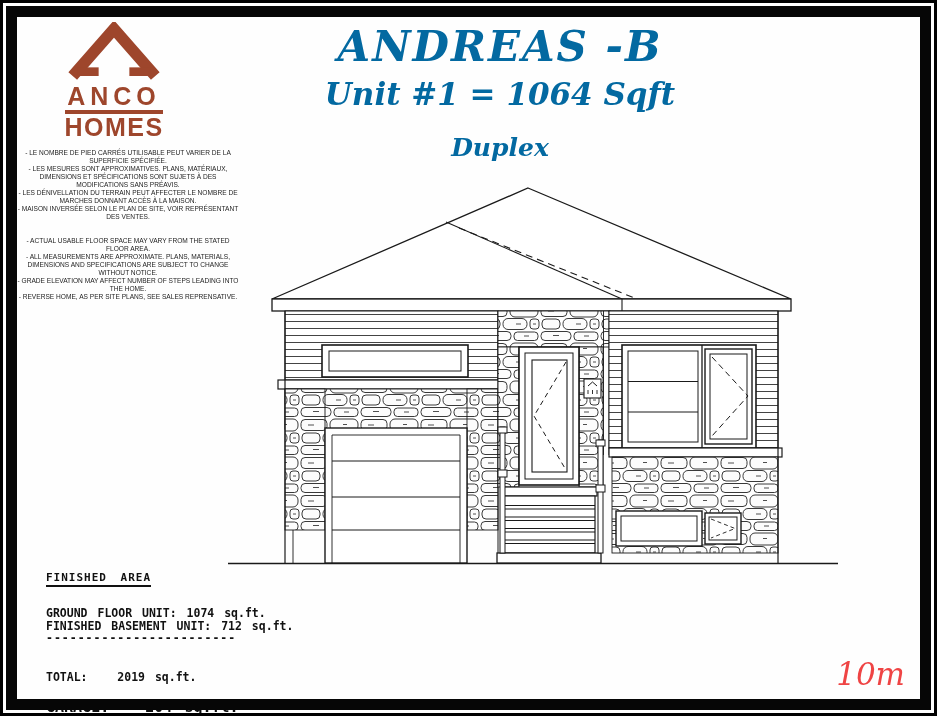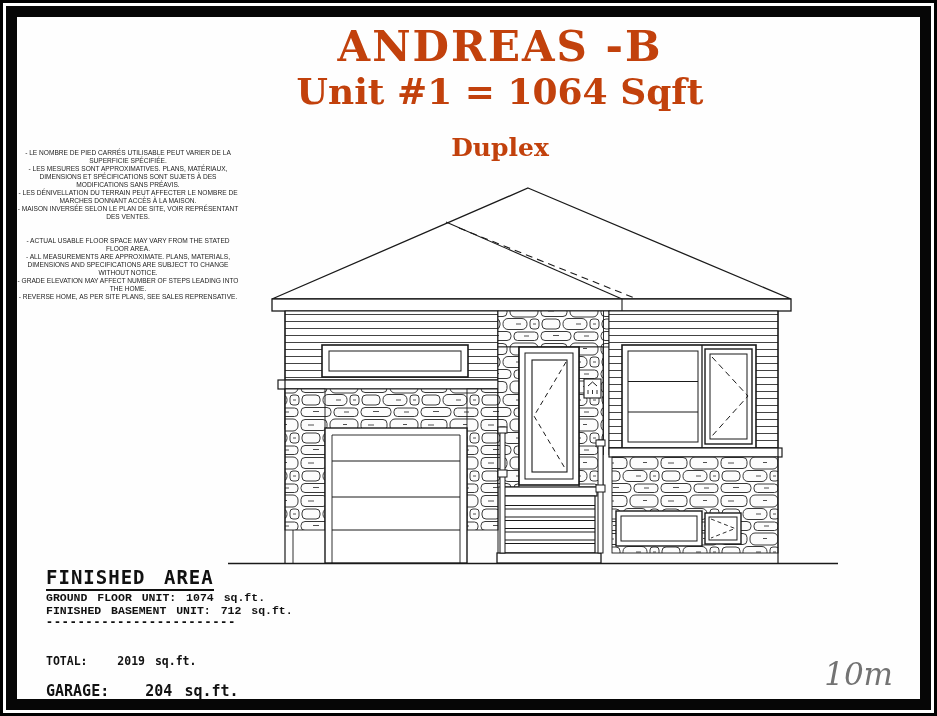--- a/index.html
+++ b/index.html
@@ -18,48 +18,57 @@
   .logo-line2{font-weight:bold;font-size:25px;letter-spacing:1.5px;line-height:1.1;}
 
   
   .disclaimer{position:absolute;left:16px;top:149px;width:224px;z-index:3;
     font-size:6.6px;line-height:8px;text-align:center;color:#222;}
   .disclaimer .item{margin:0 0 0 0;}
   .disclaimer .gap{height:16px;}
 
   
   .title-block{position:absolute;left:290px;top:24px;width:420px;text-align:center;z-index:3;
-    font-family:"DejaVu Serif",serif;color:#c2410c;}
+    font-family:"DejaVu Serif",serif;font-style:italic;color:#0369a1;}
   .title-name{font-size:42px;font-weight:700;letter-spacing:2px;line-height:1.1;}
-  .title-unit1{font-size:36px;font-weight:600;margin-top:0;}
+  .title-unit1{font-size:31px;font-weight:600;margin-top:6px;}
   .title-unit2{font-size:27px;font-weight:600;margin-top:3px;}
   .title-type{font-size:25px;font-weight:600;margin-top:21px;}
 
   
   .finished{position:absolute;left:46px;top:566px;z-index:3;
     font-family:"DejaVu Sans Mono",monospace;font-weight:bold;color:#111;}
-  .finished-heading{font-size:19px;letter-spacing:1px;word-spacing:6px;
-    display:inline-block;border-bottom:2px solid #111;padding-bottom:1px;margin-bottom:0;}
-  .finished-row{font-size:11.5px;line-height:13px;word-spacing:3px;white-space:pre;font-family:Liberation Mono, monospace;}
+  .finished-heading{font-size:11px;letter-spacing:1px;word-spacing:6px;
+    display:inline-block;border-bottom:2px solid #111;padding-bottom:1px;margin-bottom:20px;}
+  .finished-row{font-size:11.5px;line-height:13px;word-spacing:3px;white-space:pre;}
   .finished-divider{font-size:11.5px;line-height:11px;letter-spacing:1px;white-space:pre;}
   .finished-total{font-size:11.5px;margin-top:26px;word-spacing:3px;white-space:pre;}
   .finished-garage{font-size:15px;margin-top:14px;word-spacing:3px;white-space:pre;}
 
   
-  .scale-label{position:absolute;right:44px;bottom:24px;z-index:3;
-    font-family:"DejaVu Serif",serif;font-style:italic;font-size:31px;color:#737373;}
+  .scale-label{position:absolute;right:32px;bottom:24px;z-index:3;
+    font-family:"DejaVu Serif",serif;font-style:italic;font-size:31px;color:#ef4444;}
 
   
   .drawing{position:absolute;left:0;top:0;z-index:2;}
 </style>
 </head>
 <body>
 
 <div class="page">
 
+  <div class="logo">
+    <svg class="logo-icon" width="96" height="60" viewBox="0 0 100 62">
+      <polyline points="7,56 50,7 93,56" fill="none" stroke="#9e462c" stroke-width="12"></polyline>
+      <rect x="12" y="47" width="22" height="9" fill="#9e462c"></rect>
+      <rect x="66" y="47" width="22" height="9" fill="#9e462c"></rect>
+    </svg>
+    <div class="logo-line1" style="color:#9e462c">ANCO</div>
+    <div class="logo-line2" style="color:#9e462c">HOMES</div>
+  </div>
 
   <div class="disclaimer">
     <div class="item">- LE NOMBRE DE PIED CARRÉS UTILISABLE PEUT VARIER DE LA SUPERFICIE SPÉCIFIÉE.</div>
     <div class="item">- LES MESURES SONT APPROXIMATIVES.  PLANS, MATÉRIAUX, DIMENSIONS ET SPÉCIFICATIONS SONT SUJETS À DES MODIFICATIONS SANS PRÉAVIS.</div>
     <div class="item">- LES DÉNIVELLATION DU TERRAIN PEUT AFFECTER LE NOMBRE DE MARCHES DONNANT ACCÈS À LA MAISON.</div>
     <div class="item">- MAISON INVERSÉE SELON LE PLAN DE SITE, VOIR REPRÉSENTANT DES VENTES.</div>
     <div class="gap"></div>
     <div class="item">- ACTUAL USABLE FLOOR SPACE MAY VARY FROM THE STATED FLOOR AREA.</div>
     <div class="item">- ALL MEASUREMENTS ARE APPROXIMATE.  PLANS, MATERIALS, DIMENSIONS AND SPECIFICATIONS ARE SUBJECT TO CHANGE WITHOUT NOTICE.</div>
     <div class="item">- GRADE ELEVATION MAY AFFECT NUMBER OF STEPS LEADING INTO THE HOME.</div>

